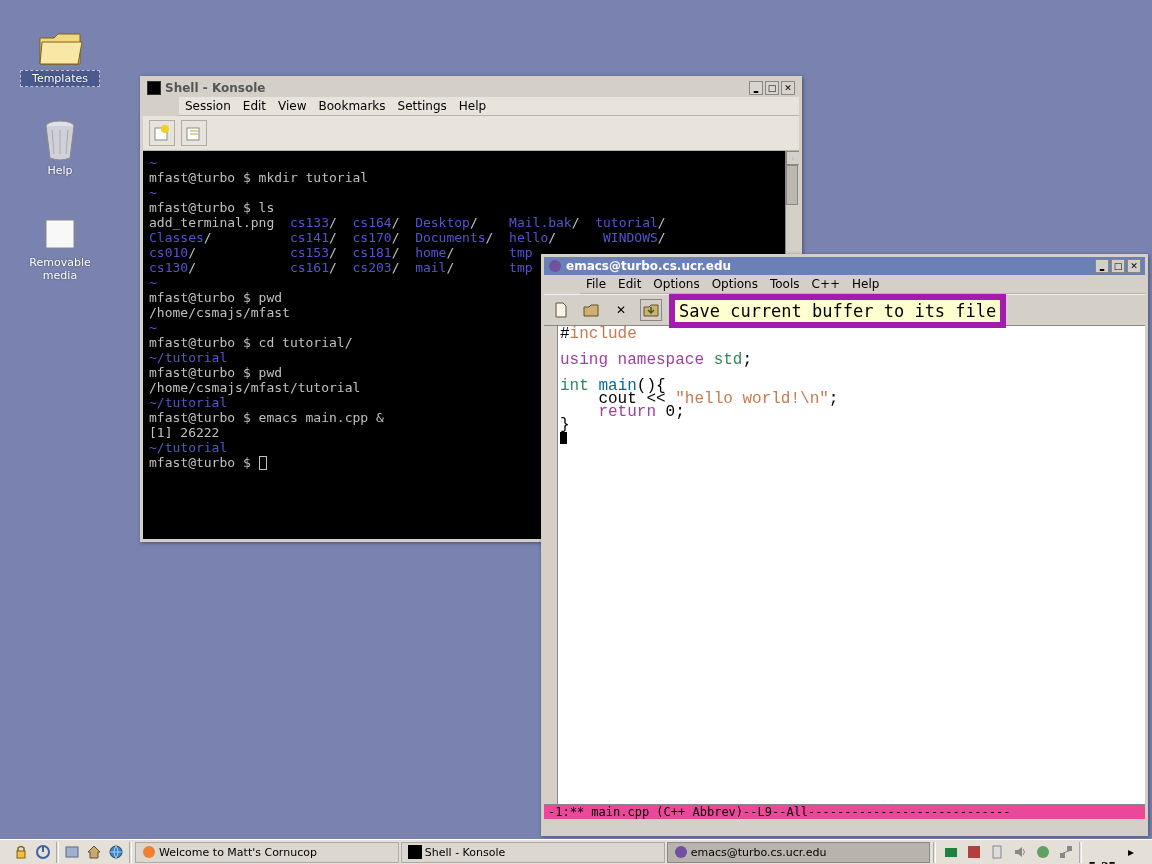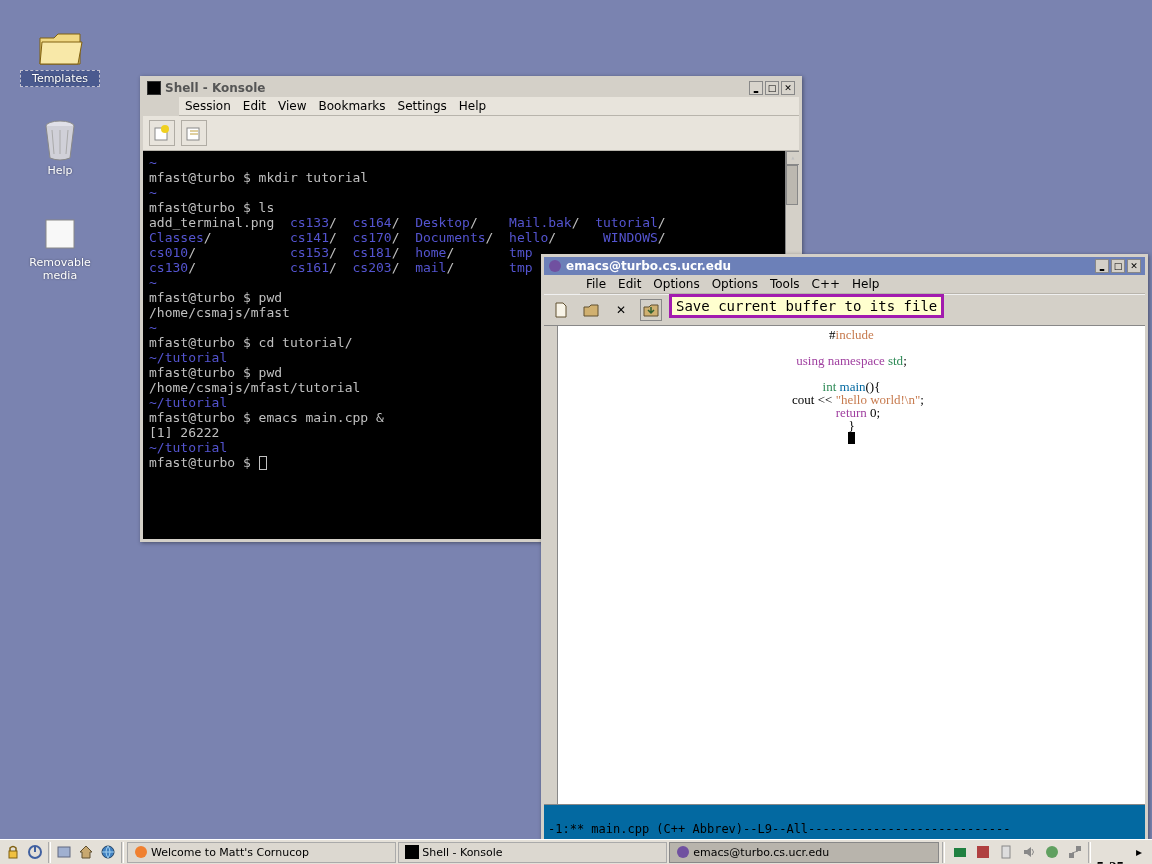--- a/index.html
+++ b/index.html
@@ -36,36 +36,36 @@
 .terminal { background: #000; color: #c0c0c0; font-family: "DejaVu Sans Mono", monospace; font-size: 13px; padding: 4px 6px; position: relative; height: 388px; white-space: pre; overflow: hidden; }
 .terminal .scrollbar { position: absolute; right: 0; top: 0; width: 14px; height: 100%; background: #d4d0c8; border-left: 1px solid #888; }
 .terminal .scrollbar .thumb { background: #bcb8b0; border:1px solid #888; position: absolute; top: 14px; width: 12px; left:0; height: 40px;}
 .terminal .scrollbar .arrow { position:absolute; width:14px; height:14px; background:#d4d0c8; border:1px solid #888; font-size:8px; text-align:center; line-height:12px;}
 .terminal .dir { color: #5454d0; }
 .terminal .cursor { display:inline-block; width:8px; height:14px; border:1px solid #c0c0c0; vertical-align:text-bottom;}
 
 
 .emacs-body { background: #fff; display:flex; }
 .emacs-gutter { width: 14px; background: #d4d0c8; border-right:1px solid #888;}
-.emacs-code { font-family: Liberation Serif, serif; font-size: 13px; padding: 2px 2px; line-height: 13px; flex:1; white-space: pre; color: #000; position:relative;text-align:center; }
+.emacs-code { font-family: Liberation Mono, monospace; font-size: 16px; padding: 2px 2px; line-height: 13px; flex:1; white-space: pre; color: #000; position:relative; }
 .emacs-code .kw { color: #a040a0; }
 .emacs-code .inc { color: #c77b4f; }
 .emacs-code .type { color: #2e8b57; }
 .emacs-code .str { color: #c77b4f; }
 .emacs-code .blue { color: #0369a1; }
 .emacs-code .cursor { display:inline-block; width:7px; height:12px; background:#000;}
-.emacs-mode { background: #0369a1; font-family: monospace; font-size: 12px; padding: 17px 4px; color:#000; border-top:1px solid #888;}
+.emacs-mode { background: #ec4899; font-family: monospace; font-size: 12px; padding: 0 4px; color:#000; border-top:1px solid #888;}
 .emacs-mini { background: #d4d0c8; height: 14px; }
-.tooltip { position: absolute; background: #ffffcf; border: 3px solid #a21caf; font-size: 14px; padding: 1px 4px; color:#000; font-family: monospace; z-index: 100; }
+.tooltip { position: absolute; background: #ffffcf; border: 6px solid #a21caf; font-size: 17px; padding: 1px 4px; color:#000; font-family: monospace; z-index: 100; }
 
 .etoolbar { background:#d4d0c8; padding: 4px 6px; display:flex; gap:8px; align-items:center; border-top:1px solid #f0f0f0; border-bottom:1px solid #888;}
 .etoolbar .ebtn { width:22px; height:22px; display:flex; align-items:center; justify-content:center; cursor:pointer; }
 
 
-.taskbar { position: absolute; bottom: 0; left: 0; right: 0; height: 25px; background: #e4e0d8; border-top: 1px solid #fff; display: flex; align-items: center; padding: 0 2px; }
+.taskbar { position: absolute; bottom: 0; left: 0; right: 0; height: 25px; background: #e4e0d8; border-top: 1px solid #fff; display: flex; align-items: center; padding: 0 10px; }
 .taskbar .tray-btn { width: 22px; height: 22px; display: flex; align-items: center; justify-content: center; cursor: pointer; }
 .taskbar .task { height: 21px; border: 1px solid #aaa; background: #dcd8d0; margin: 0 1px; padding: 0 6px; display: flex; align-items: center; font-size: 11px; cursor: pointer; min-width:0; flex-shrink:1; overflow:hidden; white-space:nowrap;}
 .taskbar .task.active { background: #b8b4ac; border: 1px solid #888; }
 .taskbar .divider { width: 3px; height: 21px; border-left: 1px solid #aaa; border-right: 1px solid #fff; margin: 0 2px; }
 .taskbar .systray { display: flex; align-items: center; gap: 1px; margin-left: 2px; }
 .taskbar .clock { font-weight: bold; font-size: 15px; padding: 0 4px; font-family:serif;margin-top:30px;}
 </style>
 </head>
 <body>
 

